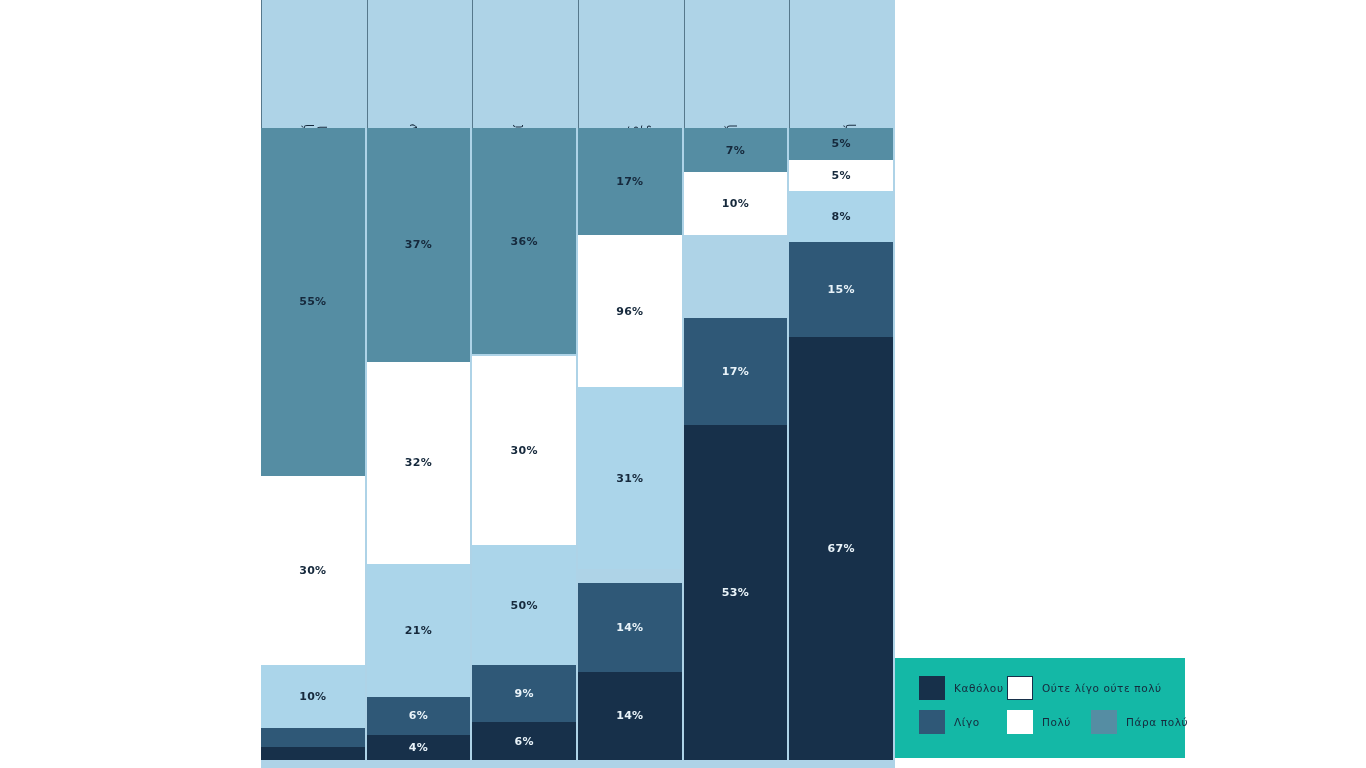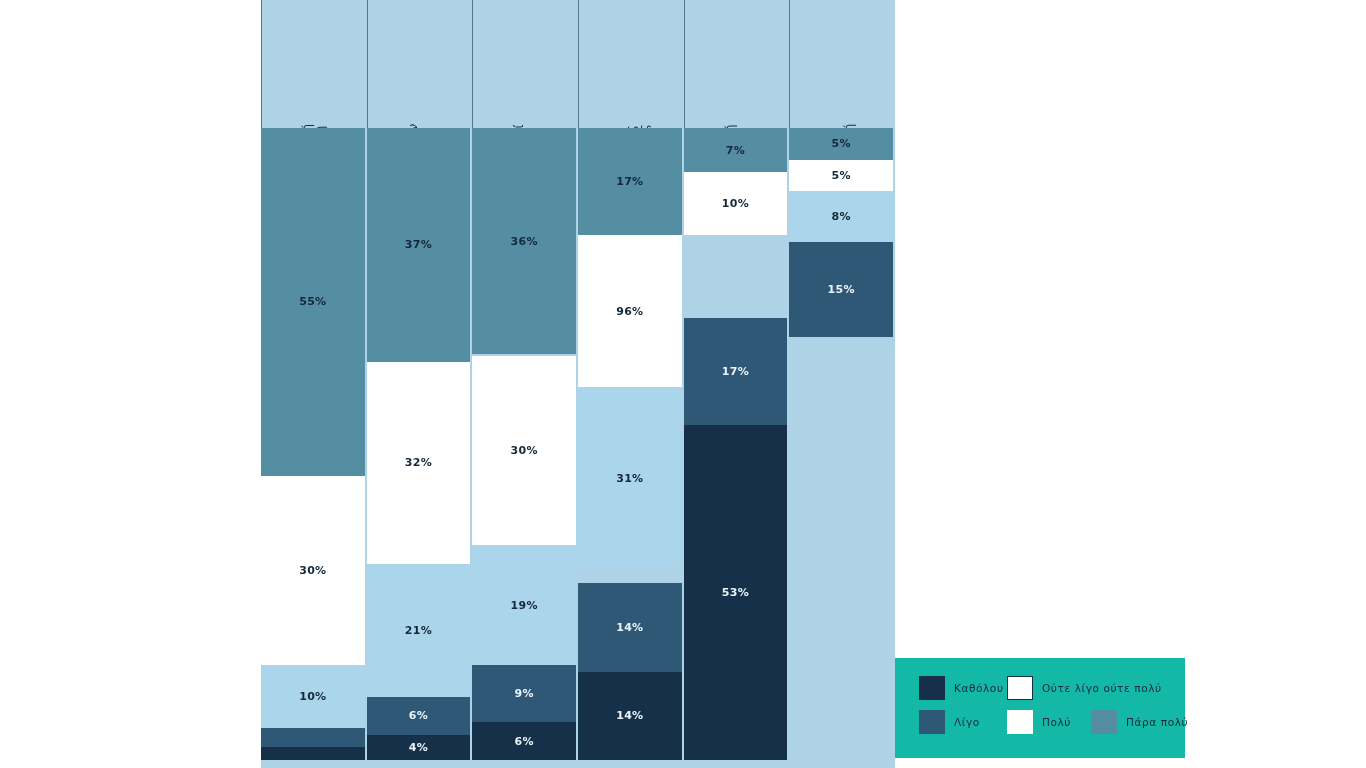--- a/index.html
+++ b/index.html
@@ -167,21 +167,21 @@
           </div>
         </div>
         <div class="bar-col" style="left: 211.333px; width: 103.667px;">
           <div class="seg" style="top: 0px; height: 226px; background: rgb(85, 141, 163); color: rgb(22, 41, 60);">
             <span class="seg-label">36%</span>
           </div>
           <div class="seg" style="top: 227.52px; height: 189.6px; background: rgb(255, 255, 255); color: rgb(22, 41, 60);">
             <span class="seg-label">30%</span>
           </div>
           <div class="seg" style="top: 417.12px; height: 120.08px; background: rgb(171, 213, 234); color: rgb(22, 41, 60);">
-            <span class="seg-label">19%</span>
+            <span class="seg-label">50%</span>
           </div>
           <div class="seg" style="top: 537.2px; height: 56.88px; background: rgb(47, 88, 119); color: rgb(233, 243, 249);">
             <span class="seg-label">9%</span>
           </div>
           <div class="seg" style="top: 594.08px; height: 37.92px; background: rgb(23, 48, 74); color: rgb(233, 243, 249);">
             <span class="seg-label">6%</span>
           </div>
         </div>
         <div class="bar-col" style="left: 317px; width: 103.667px;">
           <div class="seg" style="top: 0px; height: 107.44px; background: rgb(85, 141, 163); color: rgb(22, 41, 60);">
@@ -219,20 +219,23 @@
             <span class="seg-label">5%</span>
           </div>
           <div class="seg" style="top: 31.6px; height: 31.6px; background: rgb(255, 255, 255); color: rgb(22, 41, 60);">
             <span class="seg-label">5%</span>
           </div>
           <div class="seg" style="top: 63.2px; height: 50.56px; background: rgb(171, 213, 234); color: rgb(22, 41, 60);">
             <span class="seg-label">8%</span>
           </div>
           <div class="seg" style="top: 113.76px; height: 94.8px; background: rgb(47, 88, 119); color: rgb(233, 243, 249);">
             <span class="seg-label">15%</span>
+          </div>
+          <div class="seg" style="top: 208.56px; height: 423.44px; background: rgb(23, 48, 74); color: rgb(233, 243, 249);">
+            <span class="seg-label">67%</span>
           </div>
         </div>
       </div>
 
   </div>
 
   <div id="legend-panel">
       <div class="legend-row" style="left: 24px; top: 18px;">
         <span class="swatch" style="background: rgb(23, 48, 74);"></span>
         <span class="legend-text">Καθόλου</span>

